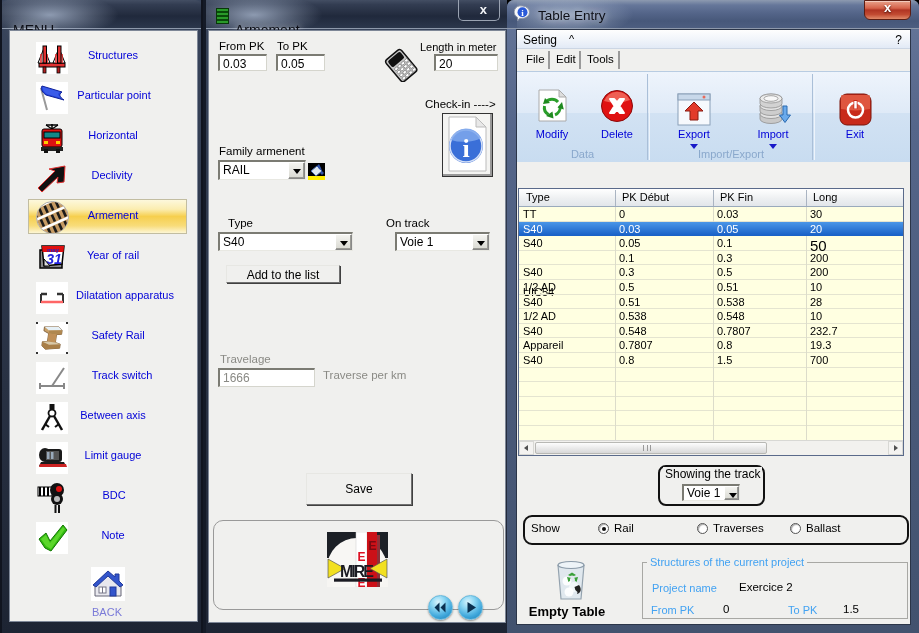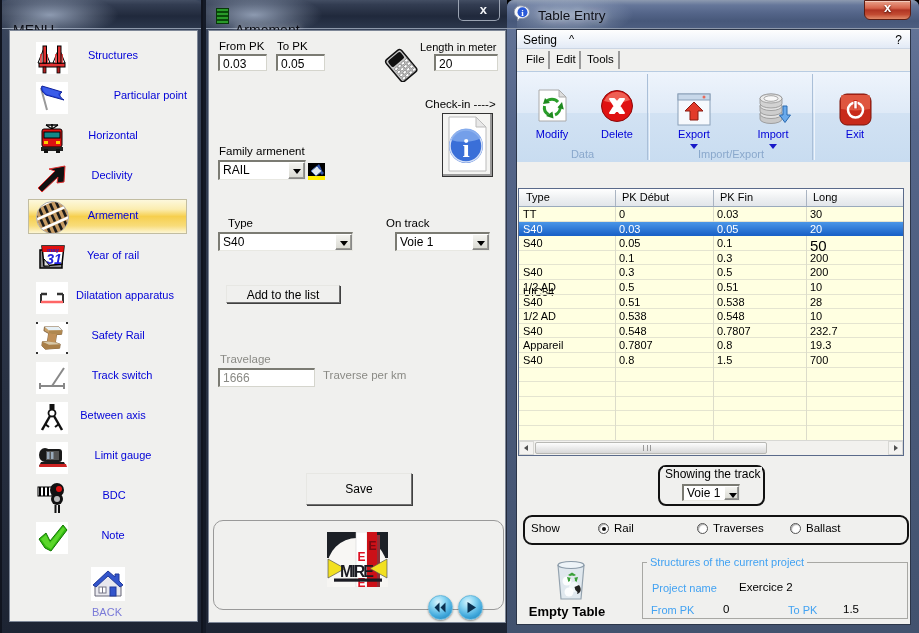--- a/index.html
+++ b/index.html
@@ -247,30 +247,30 @@
         <svg width="34" height="34" viewBox="0 0 34 34">
           <polygon points="4,17 17,5 30,17 30,29 4,29" fill="#e8e8ee" stroke="#667" stroke-width="1"></polygon>
           <polygon points="2,18 17,4 24,10 24,7 28,7 28,14 32,18 29,20 17,9 5,20" fill="#3355cc" stroke="#223a99" stroke-width="1"></polygon>
           <rect x="19" y="20" width="6" height="9" fill="#3355cc" stroke="#223a99"></rect>
           <rect x="8" y="20" width="7" height="6" fill="#fff" stroke="#778"></rect>
           <line x1="11.5" y1="20" x2="11.5" y2="26" stroke="#778"></line>
         </svg>
       </div>
 
       <div class="bluetext" style="left:30px;top:18px;width:146px;text-align:center;">Structures</div>
-      <div class="bluetext" style="left:31px;top:58px;width:146px;text-align:right;">Particular point</div>
+      <div class="bluetext" style="left:31px;top:58px;width:146px;text-align:center;">Particular point</div>
       <div class="bluetext" style="left:30px;top:98px;width:146px;text-align:center;">Horizontal</div>
       <div class="bluetext" style="left:29px;top:138px;width:146px;text-align:center;">Declivity</div>
       <div class="bluetext" style="left:30px;top:178px;width:146px;text-align:center;">Armement</div>
       <div class="bluetext" style="left:30px;top:218px;width:146px;text-align:center;">Year of rail</div>
       <div class="bluetext" style="left:42px;top:258px;width:146px;text-align:center;">Dilatation apparatus</div>
       <div class="bluetext" style="left:35px;top:298px;width:146px;text-align:center;">Safety Rail</div>
       <div class="bluetext" style="left:39px;top:338px;width:146px;text-align:center;">Track switch</div>
       <div class="bluetext" style="left:30px;top:378px;width:146px;text-align:center;">Between axis</div>
-      <div class="bluetext" style="left:40px;top:418px;width:146px;text-align:center;">Limit gauge</div>
+      <div class="bluetext" style="left:30px;top:418px;width:146px;text-align:center;">Limit gauge</div>
       <div class="bluetext" style="left:31px;top:458px;width:146px;text-align:center;">BDC</div>
       <div class="bluetext" style="left:30px;top:498px;width:146px;text-align:center;">Note</div>
       <div class="bluetext" style="left:24px;top:575px;width:146px;text-align:center;color:#7a7ad8;">BACK</div>
     </div>
   </div>
 
   <div class="win" id="armwin">
     <div class="titlebar">
         <div class="glow" style="left:0;"></div>
       <div class="titletext" style="left:29px;">Armement</div>
@@ -341,21 +341,21 @@
       <div class="label" style="left:19px;top:186px;">Type</div>
       <div class="combo" style="left:9px;top:201px;width:135px;height:19px;">
           <span class="combotext">S40</span>
           <span class="combobtn"></span>
         </div>
       <div class="label" style="left:177px;top:186px;">On track</div>
       <div class="combo" style="left:186px;top:201px;width:95px;height:19px;">
           <span class="combotext">Voie 1</span>
           <span class="combobtn"></span>
         </div>
-      <div class="btn" style="left:17px;top:234px;width:114px;height:18px;padding-top:2px;margin-top:20px;">Add to the list</div>
+      <div class="btn" style="left:17px;top:234px;width:114px;height:18px;padding-top:2px;">Add to the list</div>
       <div class="label" style="left:11px;top:322px;color:#8a8a85;">Travelage</div>
       <div class="input" style="left:9px;top:337px;width:97px;height:19px;color:#8a8a85;">1666</div>
       <div class="label" style="left:114px;top:338px;color:#8a8a85;">Traverse per km</div>
       <div class="btn" style="left:97px;top:442px;width:106px;height:32px;padding-top:8px;">Save</div>
 
       <div style="position:absolute;left:4px;top:489px;width:291px;height:90px;border:1px solid #999;border-radius:10px;"></div>
 
       <div style="position:absolute;left:118px;top:501px;width:61px;height:55px;background:#f6f5f2;overflow:hidden;">
         <svg width="61" height="55" viewBox="0 0 61 55">
           <rect x="0" y="0" width="61" height="55" fill="#f6f5f2"></rect>

